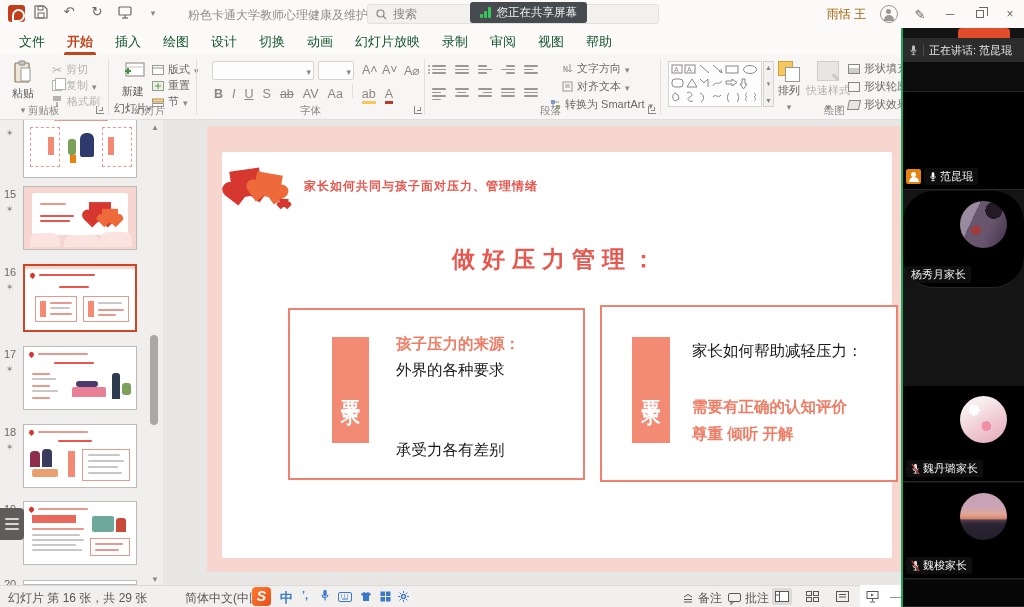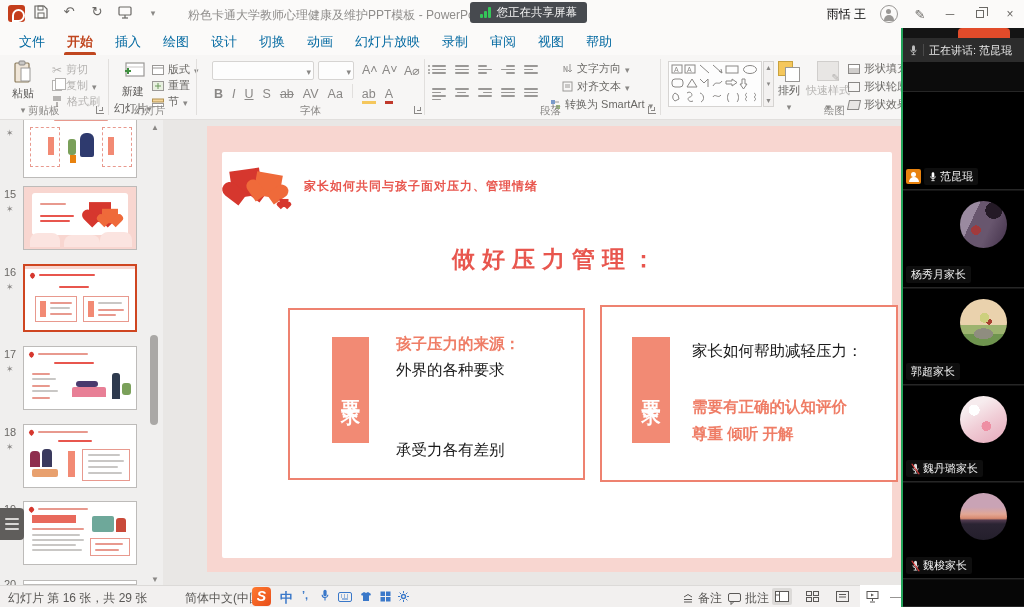--- a/index.html
+++ b/index.html
@@ -14,32 +14,32 @@
   .i-undo::before { content:"↶"; }
   .i-redo::before { content:"↻"; }
   .i-caret::before { content:"▾"; font-size:9px; color:#8a8886; }
   .doc-title { position:absolute; left:188px; top:7px; font-size:12px; color:#8f8d8b; white-space:nowrap; }
   .searchbox { position:absolute; left:367px; top:4px; width:292px; height:20px; background:#f3f1f0; border:1px solid #e3e1df; border-radius:3px; display:flex; align-items:center; padding-left:8px; gap:6px; color:#8a8886; font-size:12px; }
   .sharebadge { position:absolute; left:470px; top:2px; height:21px; background:#474a4f; border-radius:3px; color:#f3f3f3; font-size:11.5px; display:flex; align-items:center; gap:6px; padding:0 10px; z-index:70; }
   .sigbars { display:inline-flex; align-items:flex-end; gap:1.5px; height:11px; }
   .sigbars span { width:2.5px; background:#34c759; border-radius:1px; }
   .sigbars span:nth-child(1){height:4px;} .sigbars span:nth-child(2){height:7px;} .sigbars span:nth-child(3){height:11px;}
   .tb-right { position:absolute; right:6px; top:0; height:28px; display:flex; align-items:center; gap:14px; color:#6a6865; }
-  .username { font-size:12px; color:#000000; }
+  .username { font-size:12px; color:#a16207; }
   .tb-avatar { width:18px; height:18px; border-radius:50%; border:1.5px solid #9a9896; position:relative; }
   .tb-avatar::before { content:""; position:absolute; left:5px; top:3px; width:5px; height:5px; border-radius:50%; background:#9a9896; }
   .tb-avatar::after { content:""; position:absolute; left:2.5px; top:9px; width:10px; height:6px; border-radius:5px 5px 0 0; background:#9a9896; }
   .i-ink::before { content:"✎"; font-size:13px; }
   .winbtn { width:16px; height:16px; display:flex; align-items:center; justify-content:center; color:#6a6865; font-size:12px; }
   .restore-glyph { width:8px; height:8px; border:1px solid #6a6865; position:relative; }
   .restore-glyph::before { content:""; position:absolute; left:2px; top:-4px; width:8px; height:8px; border:1px solid #6a6865; border-bottom:none; border-left:none; }
 
   
   .tabsrow { position:absolute; left:0; top:28px; width:1024px; height:27px; background:#fbfaf9; display:flex; align-items:stretch; padding-left:8px; }
-  .tab { font-size:13px; color:#0369a1; padding:0 11px; display:flex; align-items:center; position:relative; }
+  .tab { font-size:13px; color:#14532d; padding:0 11px; display:flex; align-items:center; position:relative; }
   .tab.active { color:#c0461f; font-weight:bold; }
   .tab.active::after { content:""; position:absolute; left:8px; right:8px; bottom:0; height:3px; background:#c0461f; border-radius:2px 2px 0 0; }
 
   
   .ribbon { position:absolute; left:0; top:55px; width:1024px; height:65px; background:#f7f6f5; border-bottom:1px solid #e1dfdd; font-size:11px; color:#5c5a58; }
   .rdiv { position:absolute; top:4px; width:1px; height:56px; background:#e1dfdd; }
   .glabel { position:absolute; top:49px; font-size:10.5px; color:#8a8886; }
   .launcher { position:absolute; top:51px; width:8px; height:8px; border-left:1px solid #8a8886; border-bottom:1px solid #8a8886; }
   .launcher::after{ content:""; position:absolute; right:1px; top:1px; width:3px; height:3px; border-right:1px solid #8a8886; border-bottom:1px solid #8a8886; }
   .bigbtn { position:absolute; display:flex; flex-direction:column; align-items:center; gap:2px; }
@@ -150,20 +150,27 @@
     <span class="qbtn i-undo"></span>
     <span class="qbtn i-redo"></span>
     <svg class="qbtn" width="14" height="14" viewBox="0 0 14 14">
         <rect x="1" y="2" width="12" height="8" rx="1" fill="none" stroke="#6a6865" stroke-width="1.2"></rect>
         <line x1="7" y1="10" x2="7" y2="13" stroke="#6a6865" stroke-width="1.2"></line>
         <line x1="4" y1="13" x2="10" y2="13" stroke="#6a6865" stroke-width="1.2"></line>
       </svg>
     <span class="qbtn i-caret"></span>
   </div>
   <span class="doc-title">粉色卡通大学教师心理健康及维护PPT模板 - PowerPoint</span>
+  <div class="searchbox">
+    <svg width="11" height="11" viewBox="0 0 11 11">
+        <circle cx="4.5" cy="4.5" r="3.5" fill="none" stroke="#8a8886" stroke-width="1.2"></circle>
+        <line x1="7.2" y1="7.2" x2="10" y2="10" stroke="#8a8886" stroke-width="1.2"></line>
+      </svg>
+    <span>搜索</span>
+  </div>
   <div class="sharebadge">
     <span class="sigbars">
         <span></span>
         <span></span>
         <span></span>
       </span>
     <span>您正在共享屏幕</span>
   </div>
   <div class="tb-right">
     <span class="username">雨恬 王</span>
@@ -590,37 +597,29 @@
             <path d="M6 1a2 2 0 0 1 2 2v4a2 2 0 0 1-4 0V3a2 2 0 0 1 2-2z" fill="#fff"></path>
             <path d="M2.5 7a3.5 3.5 0 0 0 7 0" fill="none" stroke="#fff" stroke-width="1.2"></path>
             <line x1="6" y1="10.5" x2="6" y2="13.5" stroke="#fff" stroke-width="1.2"></line>
             <line x1="3.5" y1="13.5" x2="8.5" y2="13.5" stroke="#fff" stroke-width="1.2"></line>
           </svg>
         <span>范昆琨</span>
       </span>
     </div>
   </div>
 
-  <div class="tile" style="top:163px; height:97px;">
+  <div class="tile" style="top:163px; height:97px;border-radius:31px;">
     <div class="avatar av-yang"></div>
     <div class="vlabel">
         <span class="lpill">
           <span>杨秀月家长</span>
         </span>
       </div>
   </div>
 
-  <div class="tile" style="top:261px; height:96px;">
-    <div class="avatar av-guo"></div>
-    <div class="vlabel">
-        <span class="lpill">
-          <span>郭超家长</span>
-        </span>
-      </div>
-  </div>
 
   <div class="tile" style="top:358px; height:96px;">
     <div class="avatar av-weidan"></div>
     <div class="vlabel">
       <span class="lpill">
         <svg class="micsvg" width="9" height="12" viewBox="0 0 12 16">
             <path d="M6 1a2 2 0 0 1 2 2v4a2 2 0 0 1-4 0V3a2 2 0 0 1 2-2z" fill="#ddd"></path>
             <path d="M2.5 7a3.5 3.5 0 0 0 7 0" fill="none" stroke="#ddd" stroke-width="1.2"></path>
             <line x1="6" y1="10.5" x2="6" y2="13.5" stroke="#ddd" stroke-width="1.2"></line>
             <line x1="3.5" y1="13.5" x2="8.5" y2="13.5" stroke="#ddd" stroke-width="1.2"></line>

